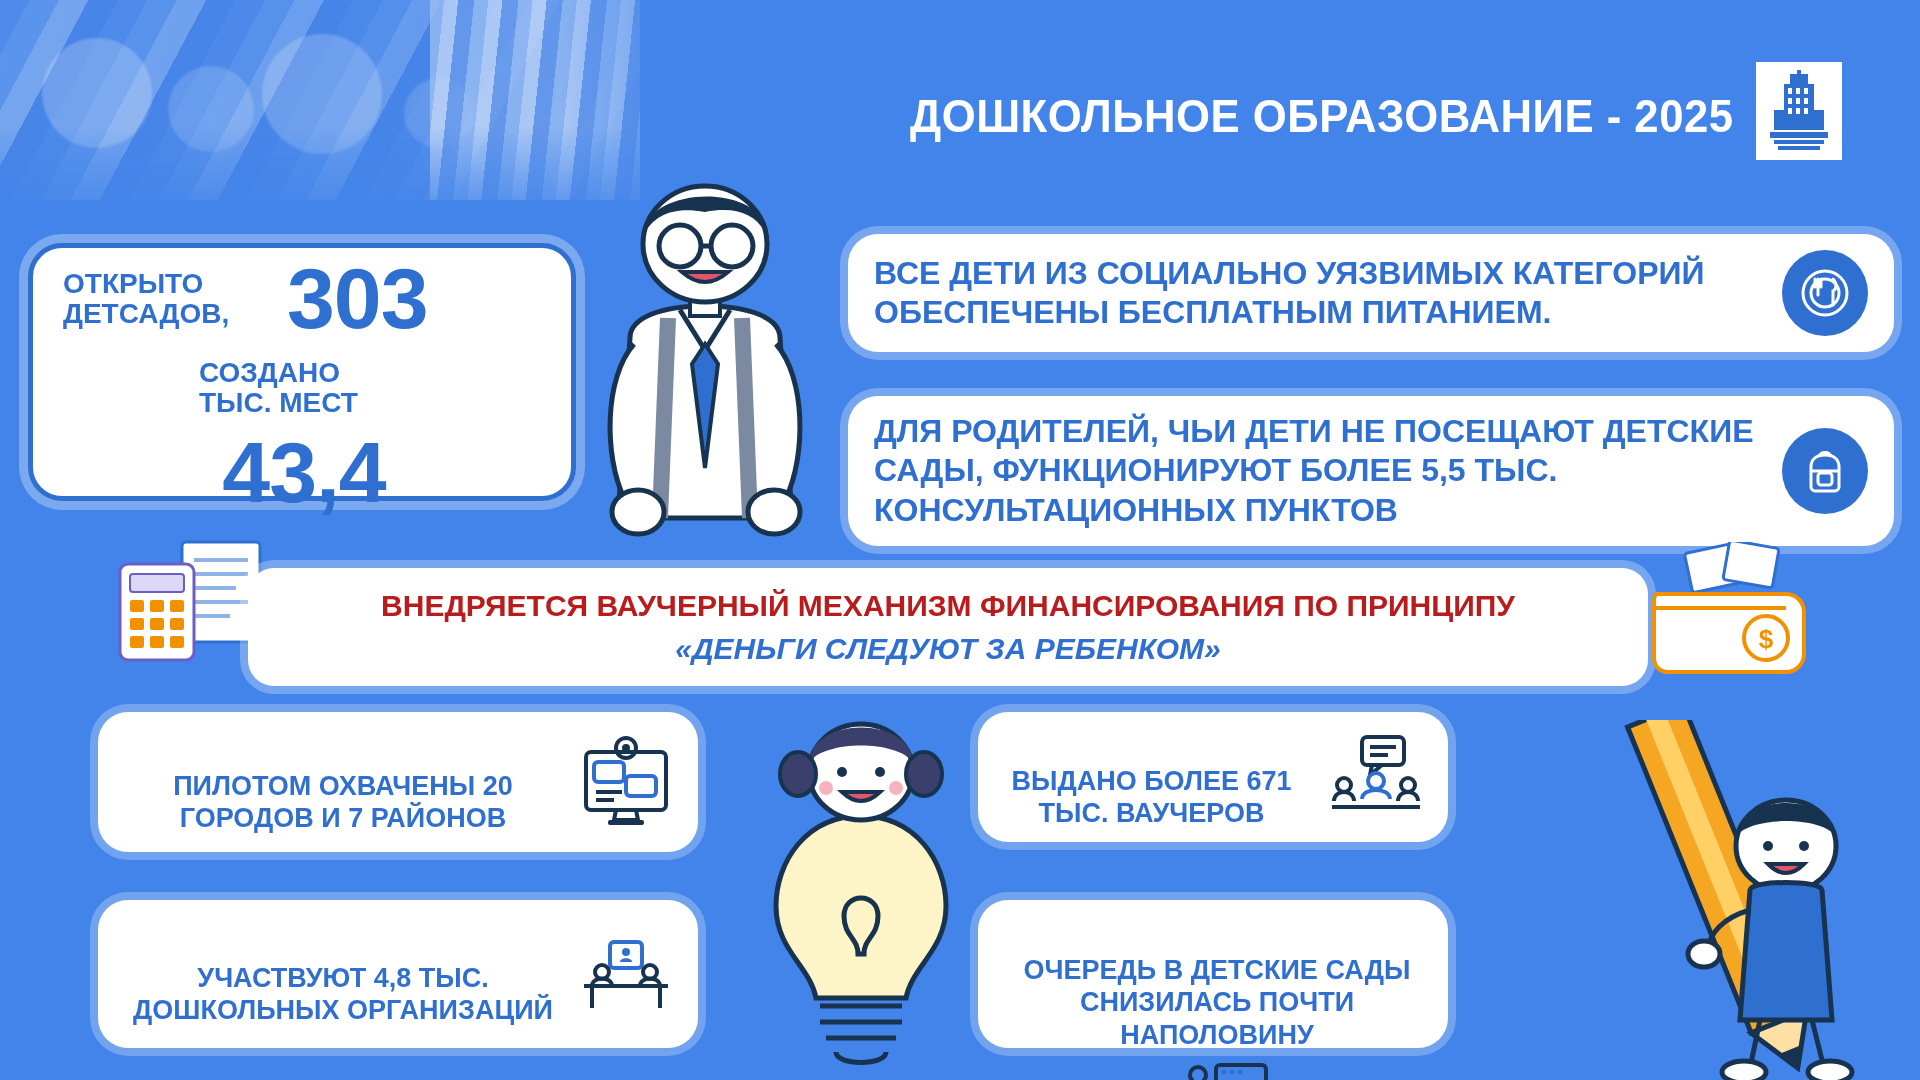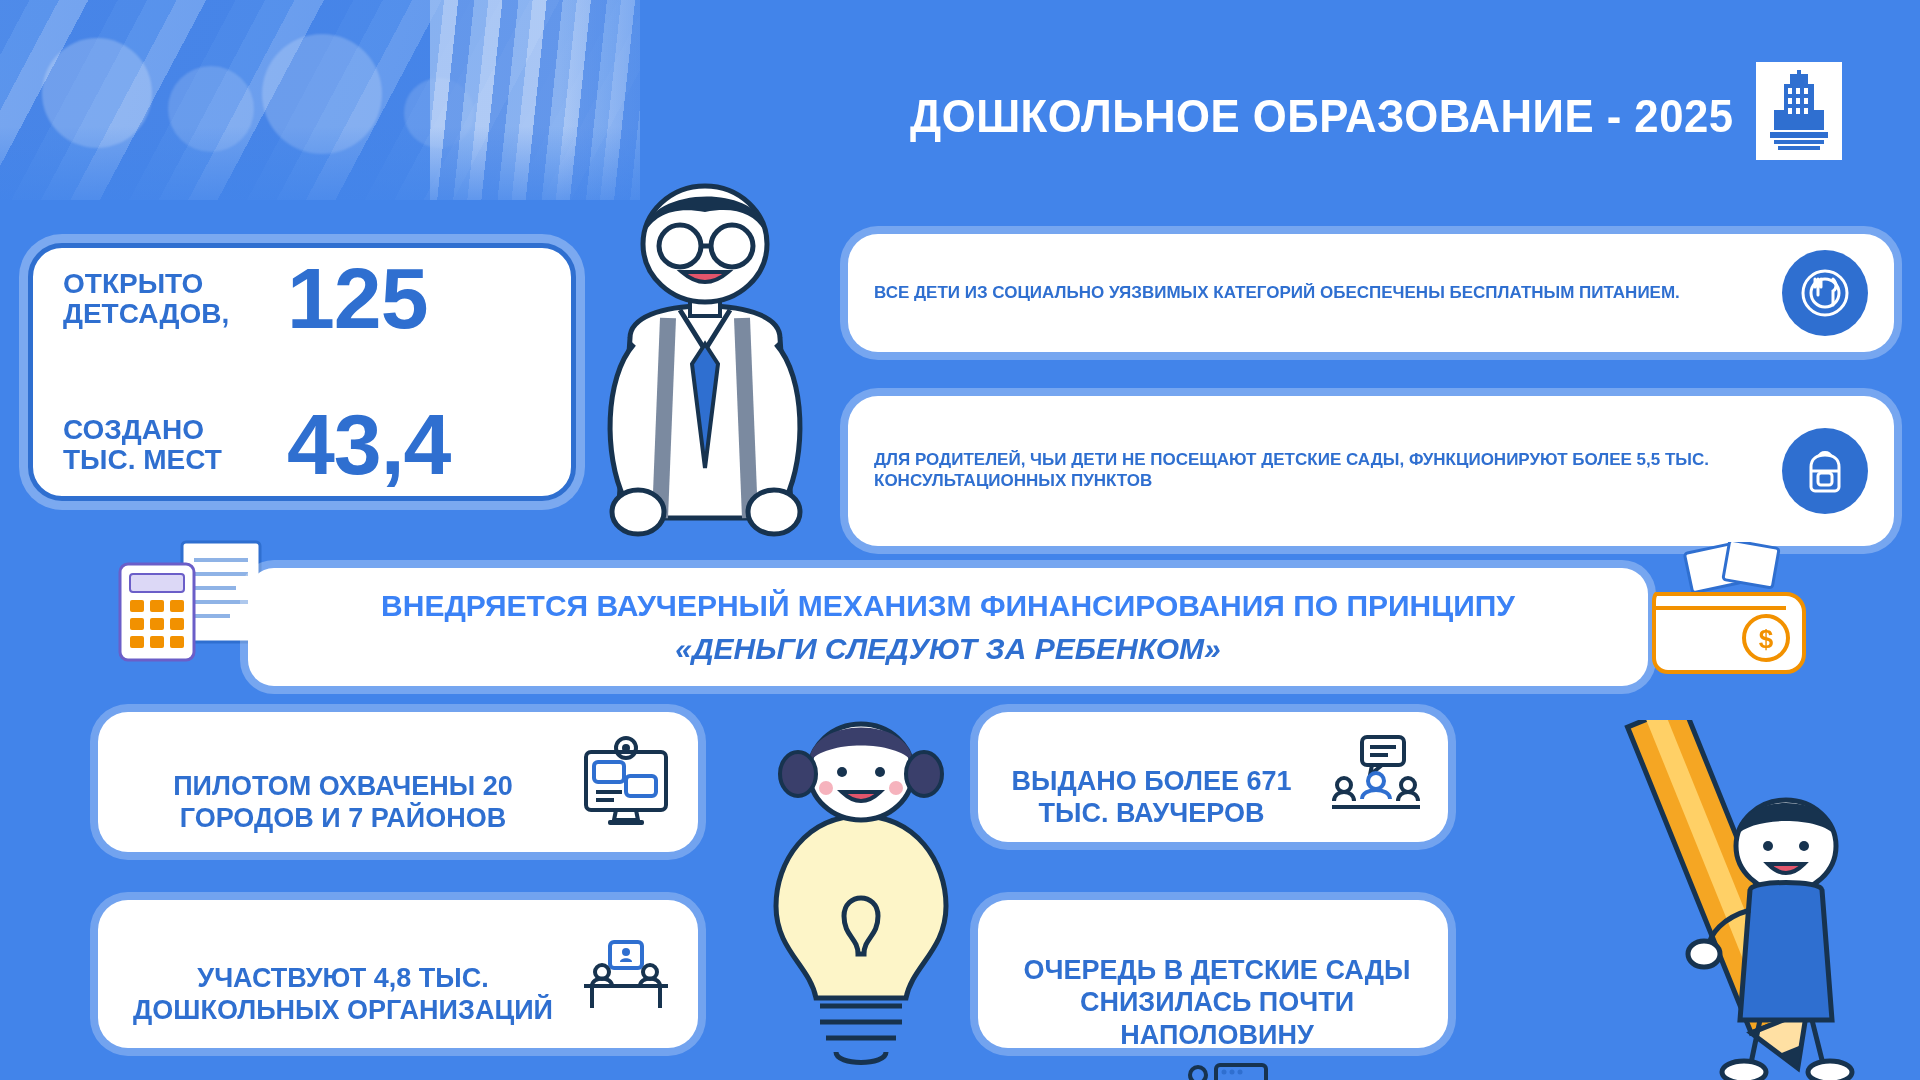--- a/index.html
+++ b/index.html
@@ -69,21 +69,21 @@
   .stat-card {
     position: absolute; left: 28px; top: 243px; width: 548px; height: 258px;
     background: #ffffff;
     border: 5px solid #2f6fd0;
     border-radius: 34px;
     box-shadow: 0 0 0 9px rgba(255,255,255,0.30);
     display: flex; flex-direction: column; justify-content: space-between;
     padding: 10px 26px 10px 30px;
   }
   .stat-row { display: flex; align-items: center; gap: 14px; }
-  .stat-row + .stat-row { margin-top: 18px; }
+  .stat-row + .stat-row { margin-top: 18px; flex-direction: column; }
   .stat-label {
     color: #2f6fd0; font-weight: 700; font-size: 28px; line-height: 1.08;
     text-transform: uppercase; width: 210px;
   }
   .stat-value {
     color: #2f6fd0; font-weight: 700; font-size: 86px; line-height: .95;
     letter-spacing: -1px;
   }
 
   
@@ -92,41 +92,41 @@
   
   .info-card {
     position: absolute;
     background: #ffffff;
     border-radius: 30px;
     box-shadow: 0 0 0 8px rgba(255,255,255,0.28);
     display: flex; align-items: center;
     padding: 18px 26px;
   }
   .info-card .txt {
-    color: #2f6fd0; font-weight: 700; font-size: 17px; line-height: 1.22;
+    color: #2f6fd0; font-weight: 700; font-size: 32px; line-height: 1.22;
     text-transform: uppercase; flex: 1;
   }
   .info-card .ic {
     width: 86px; height: 86px; flex: 0 0 86px; margin-left: 14px;
     display: flex; align-items: center; justify-content: center;
   }
   #card-meals  { left: 848px; top: 234px; width: 1046px; height: 118px; }
   #card-points { left: 848px; top: 396px; width: 1046px; height: 150px; }
 
   
   .voucher-banner {
     position: absolute; left: 248px; top: 568px; width: 1400px; height: 118px;
     background: #ffffff;
     border-radius: 26px;
     box-shadow: 0 0 0 8px rgba(255,255,255,0.28);
     display: flex; flex-direction: column; align-items: center; justify-content: center;
     padding: 8px 40px;
   }
   .voucher-banner .l1 {
-    color: #3b82f6; font-weight: 700; font-size: 30px; text-transform: uppercase;
+    color: #b91c1c; font-weight: 700; font-size: 30px; text-transform: uppercase;
     line-height: 1.18; text-align: center;
   }
   .voucher-banner .l2 {
     color: #2f6fd0; font-weight: 700; font-size: 30px; text-transform: uppercase;
     font-style: italic; line-height: 1.18; text-align: center; margin-top: 8px;
   }
   .calc-art { position: absolute; left: 110px; top: 538px; width: 190px; height: 130px; }
   .wallet-art { position: absolute; left: 1636px; top: 542px; width: 190px; height: 140px; }
 
   
@@ -195,21 +195,21 @@
       <rect x="50" y="40" width="10" height="20" fill="#2f6fd0"></rect>
       <rect x="6" y="62" width="58" height="6" fill="#2f6fd0"></rect>
       <rect x="10" y="70" width="50" height="4" fill="#2f6fd0"></rect>
       <rect x="14" y="76" width="42" height="4" fill="#2f6fd0"></rect>
     </svg>
   </div>
 
   <div class="stat-card">
     <div class="stat-row">
       <div class="stat-label">Открыто детсадов,</div>
-      <div class="stat-value">125</div>
+      <div class="stat-value">303</div>
     </div>
     <div class="stat-row">
       <div class="stat-label">Создано тыс. мест</div>
       <div class="stat-value">43,4</div>
     </div>
   </div>
 
   <div class="teacher">
     <svg width="290" height="380" viewBox="0 0 290 380">
 

